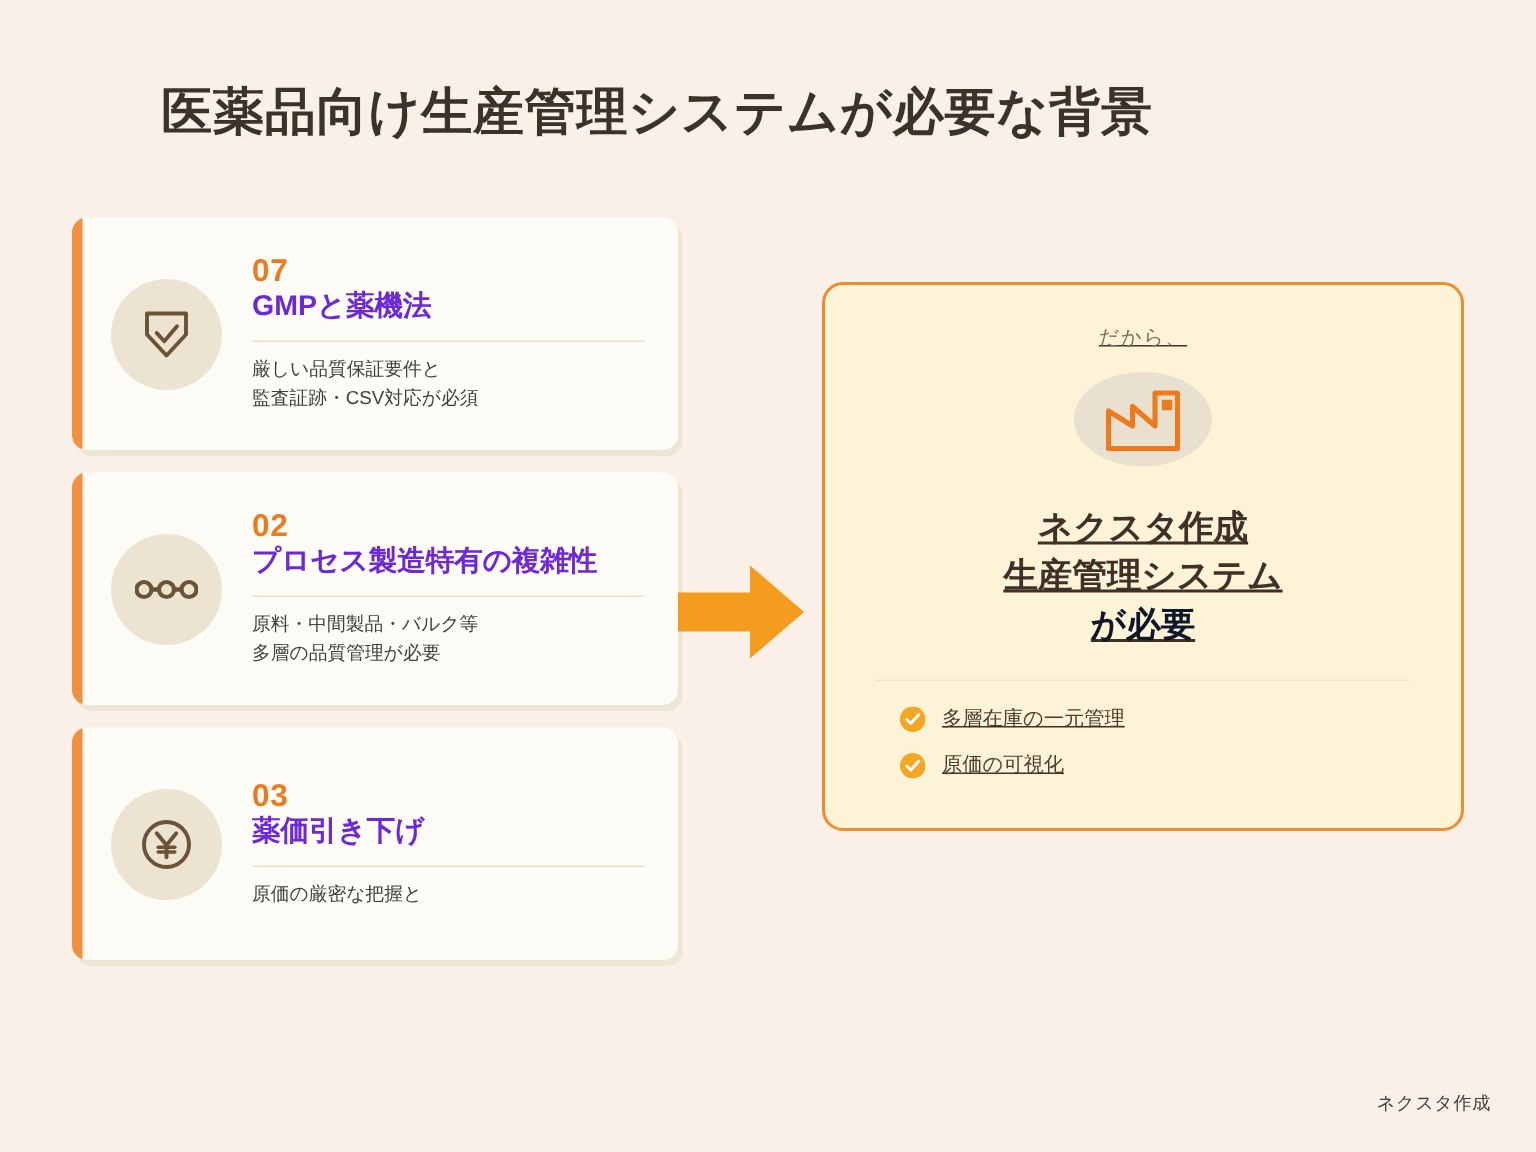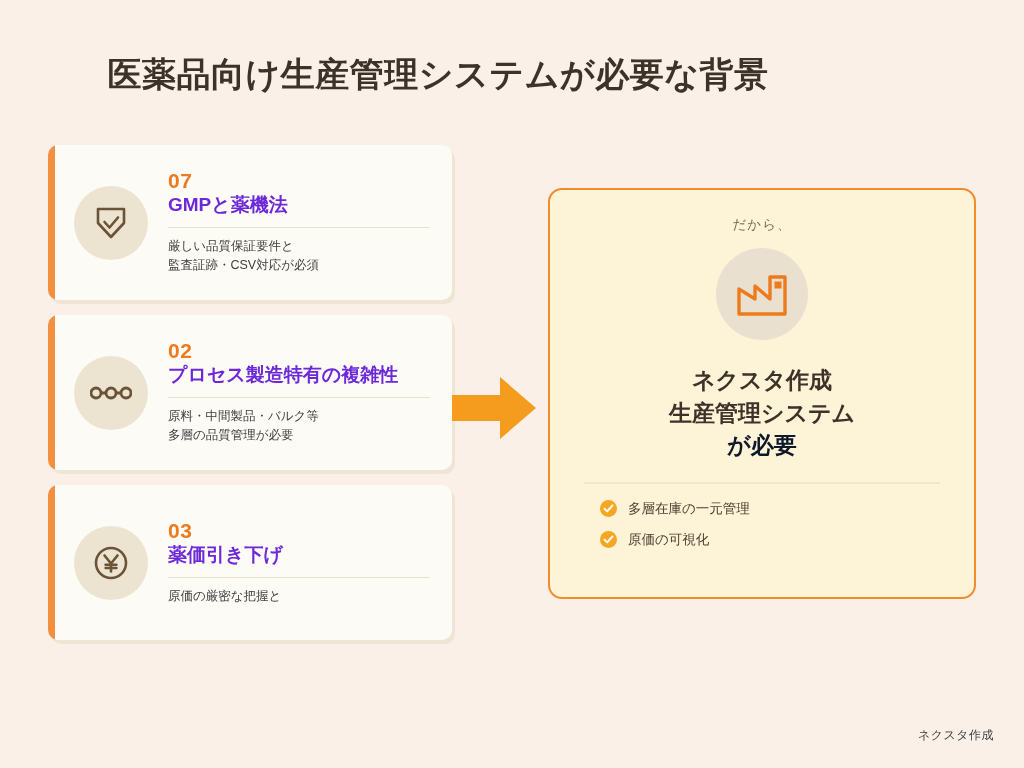--- a/index.html
+++ b/index.html
@@ -110,28 +110,29 @@
     width: 84px;
     height: 66px;
   }
 
   
   .conclusion {
     position: absolute;
     left: 548px;
     top: 188px;
     width: 428px;
-    height: 411px;
+    height: 366px;
     background: #FDF3D6;
     border: 2.5px solid #F08C2E;
     border-radius: 14px;
     padding: 26px 34px 20px;
     display: flex;
     flex-direction: column;
     align-items: center;
+    text-decoration: underline;
   }
 
   .dakara {
     font-size: 13.5px;
     color: #7B6B57;
     letter-spacing: 1px;
     margin-bottom: 14px;
   }
 
   .hero-icon-wrap {

